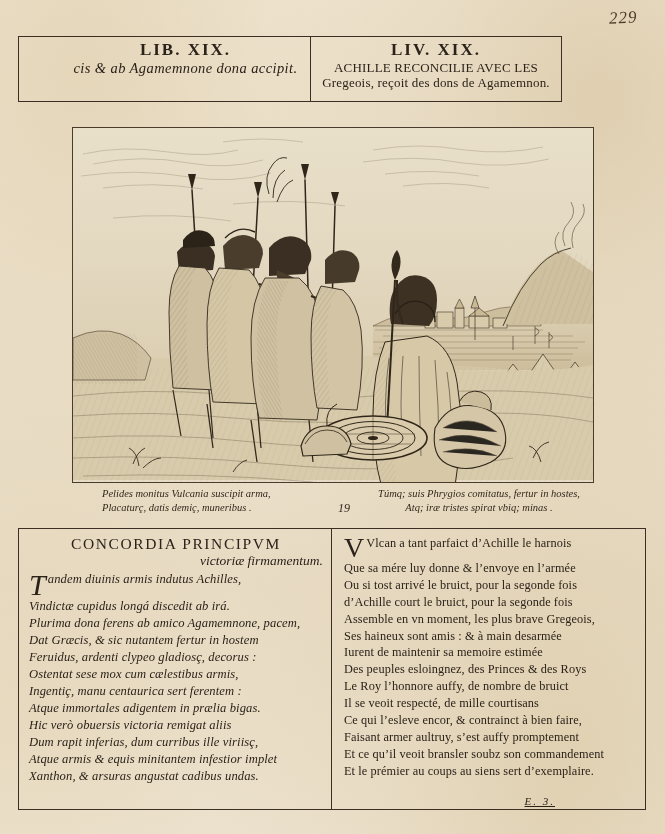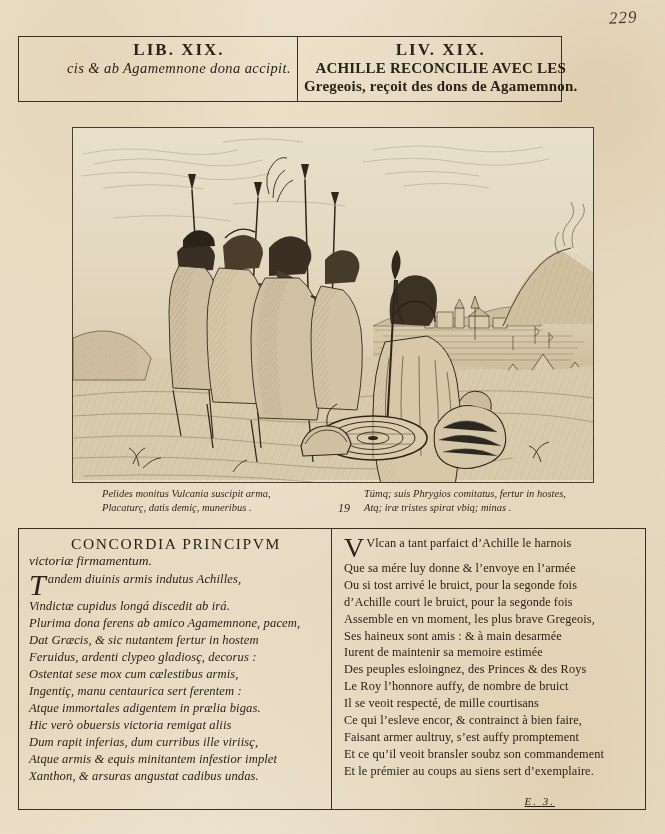--- a/index.html
+++ b/index.html
@@ -70,22 +70,21 @@
   }
   .tline {
     font-style: italic;
     font-size: 14.5px;
     line-height: 1.18;
     letter-spacing: 0.2px;
     white-space: nowrap;
   }
   .tline.fr {
     font-style: normal;
-    font-size: 15px;
-    font-weight: bold;
+    font-size: 13px;
   }
   .title-col.left .tline:nth-of-type(2) {
     letter-spacing: 0.4px;
   }
   
   .plate {
     position: absolute;
     left: 72px;
     top: 127px;
     width: 522px;
@@ -104,21 +103,21 @@
     width: 522px;
     height: 30px;
     display: flex;
     font-style: italic;
     font-size: 10.5px;
     line-height: 1.35;
     color: #33291d;
   }
   .cap-col { flex: 1 1 45%; }
   .cap-col.left { text-align: left; padding-left: 30px;}
-  .cap-col.right { text-align: left; padding-left: 8px;}
+  .cap-col.right { text-align: center; padding-left: 8px;}
   .cap-num {
     flex: 0 0 auto;
     align-self: flex-end;
     font-style: italic;
     font-size: 12px;
     padding: 0 6px 1px 6px;
   }
   
   .text-block {
     position: absolute;
@@ -137,21 +136,21 @@
     position: relative;
   }
   .col.left { border-right: 1.3px solid #3a2f22; }
   .heading1 {
     text-align: center;
     font-size: 15.5px;
     letter-spacing: 1.6px;
     margin-bottom: 0px;
   }
   .heading2 {
-    text-align: left;
+    text-align: right;
     font-style: italic;
     font-size: 13.5px;
     margin-bottom: 2px;
   }
   .verse {
     font-style: italic;
     font-size: 12.6px;
     line-height: 1.355;
     letter-spacing: 0.1px;
     white-space: nowrap;

